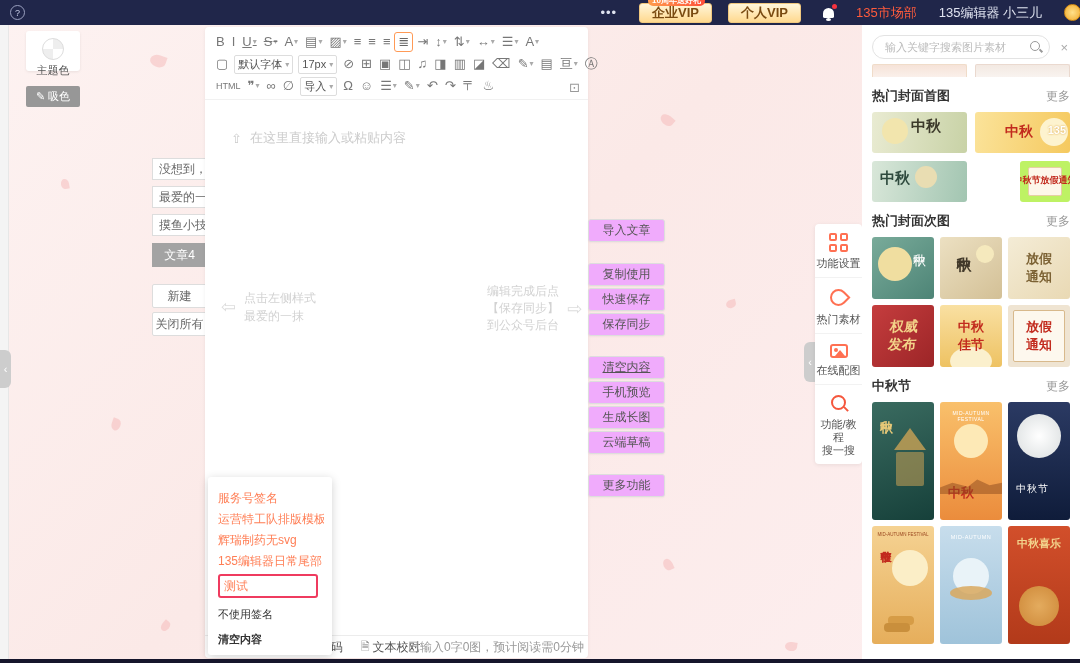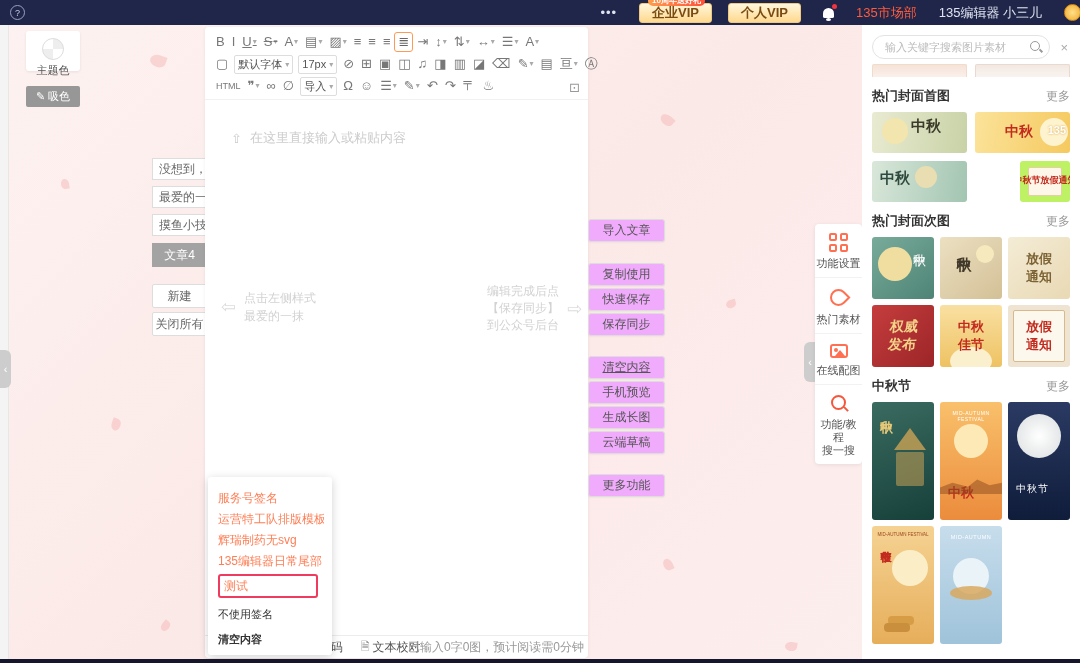--- a/index.html
+++ b/index.html
@@ -401,17 +401,20 @@
         <div class="thumb p3">
           <span class="t">中秋节</span>
         </div>
         <div class="thumb p4">
           <span class="s">MID-AUTUMN FESTIVAL</span>
           <span class="t">中秋佳节</span>
         </div>
         <div class="thumb p5">
           <span class="s">MID-AUTUMN</span>
         </div>
+        <div class="thumb p6">
+          <span class="t">中秋喜乐</span>
+        </div>
       </div>
     </div>
 </div>
 
 <div class="dark-bottom"></div>
 
 </body></html>

